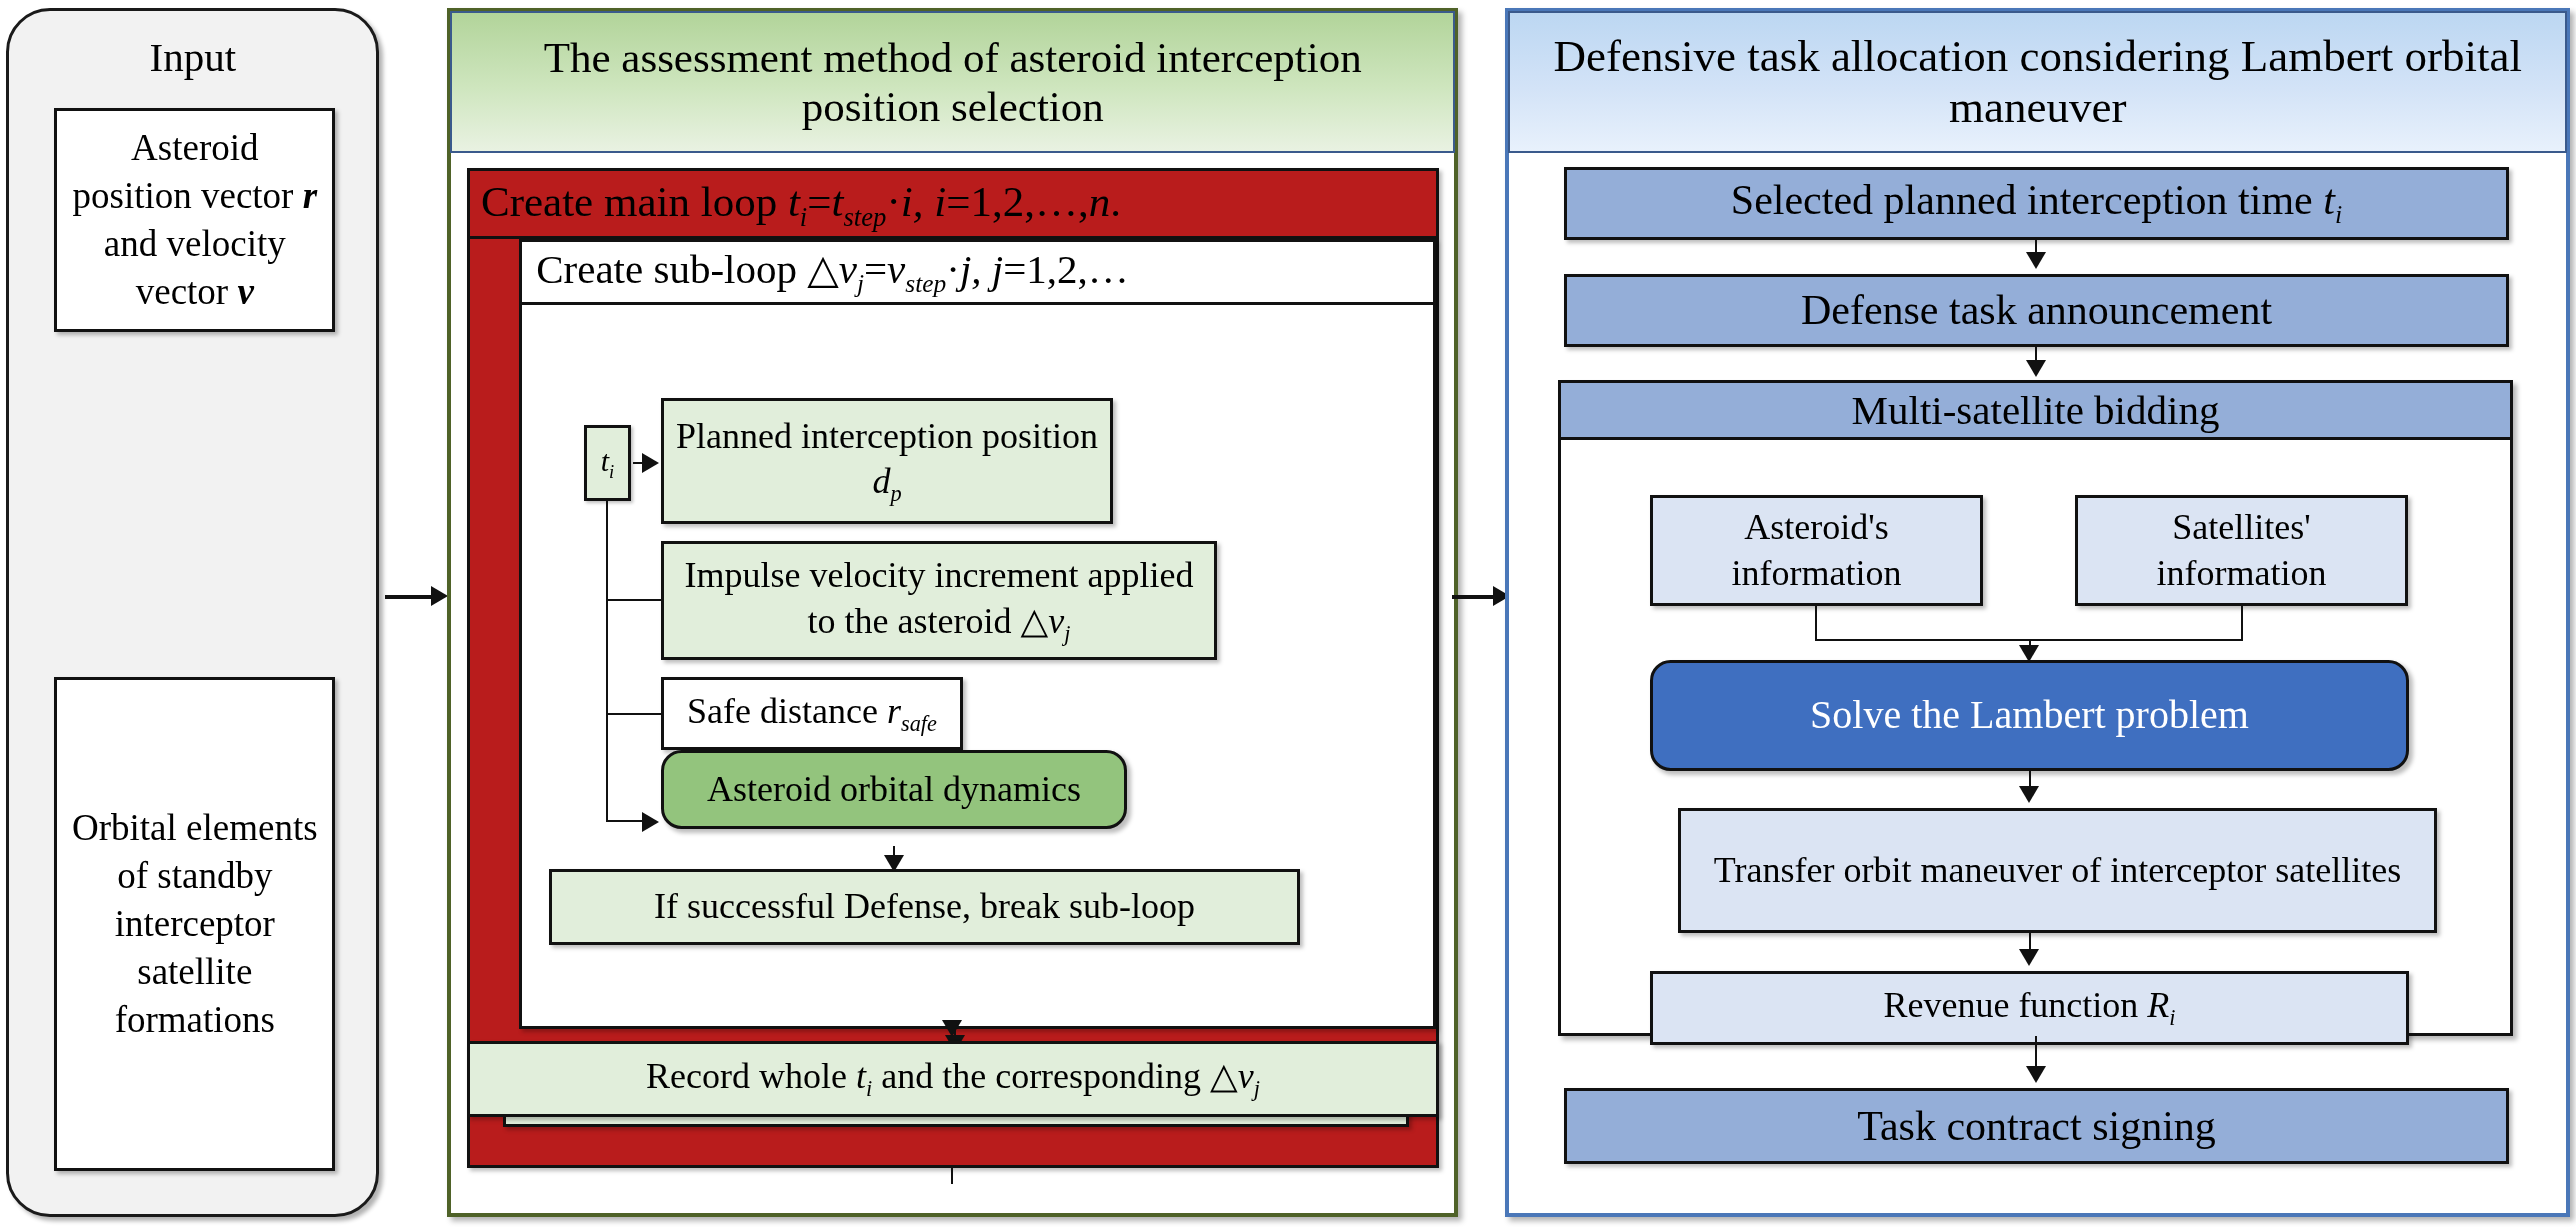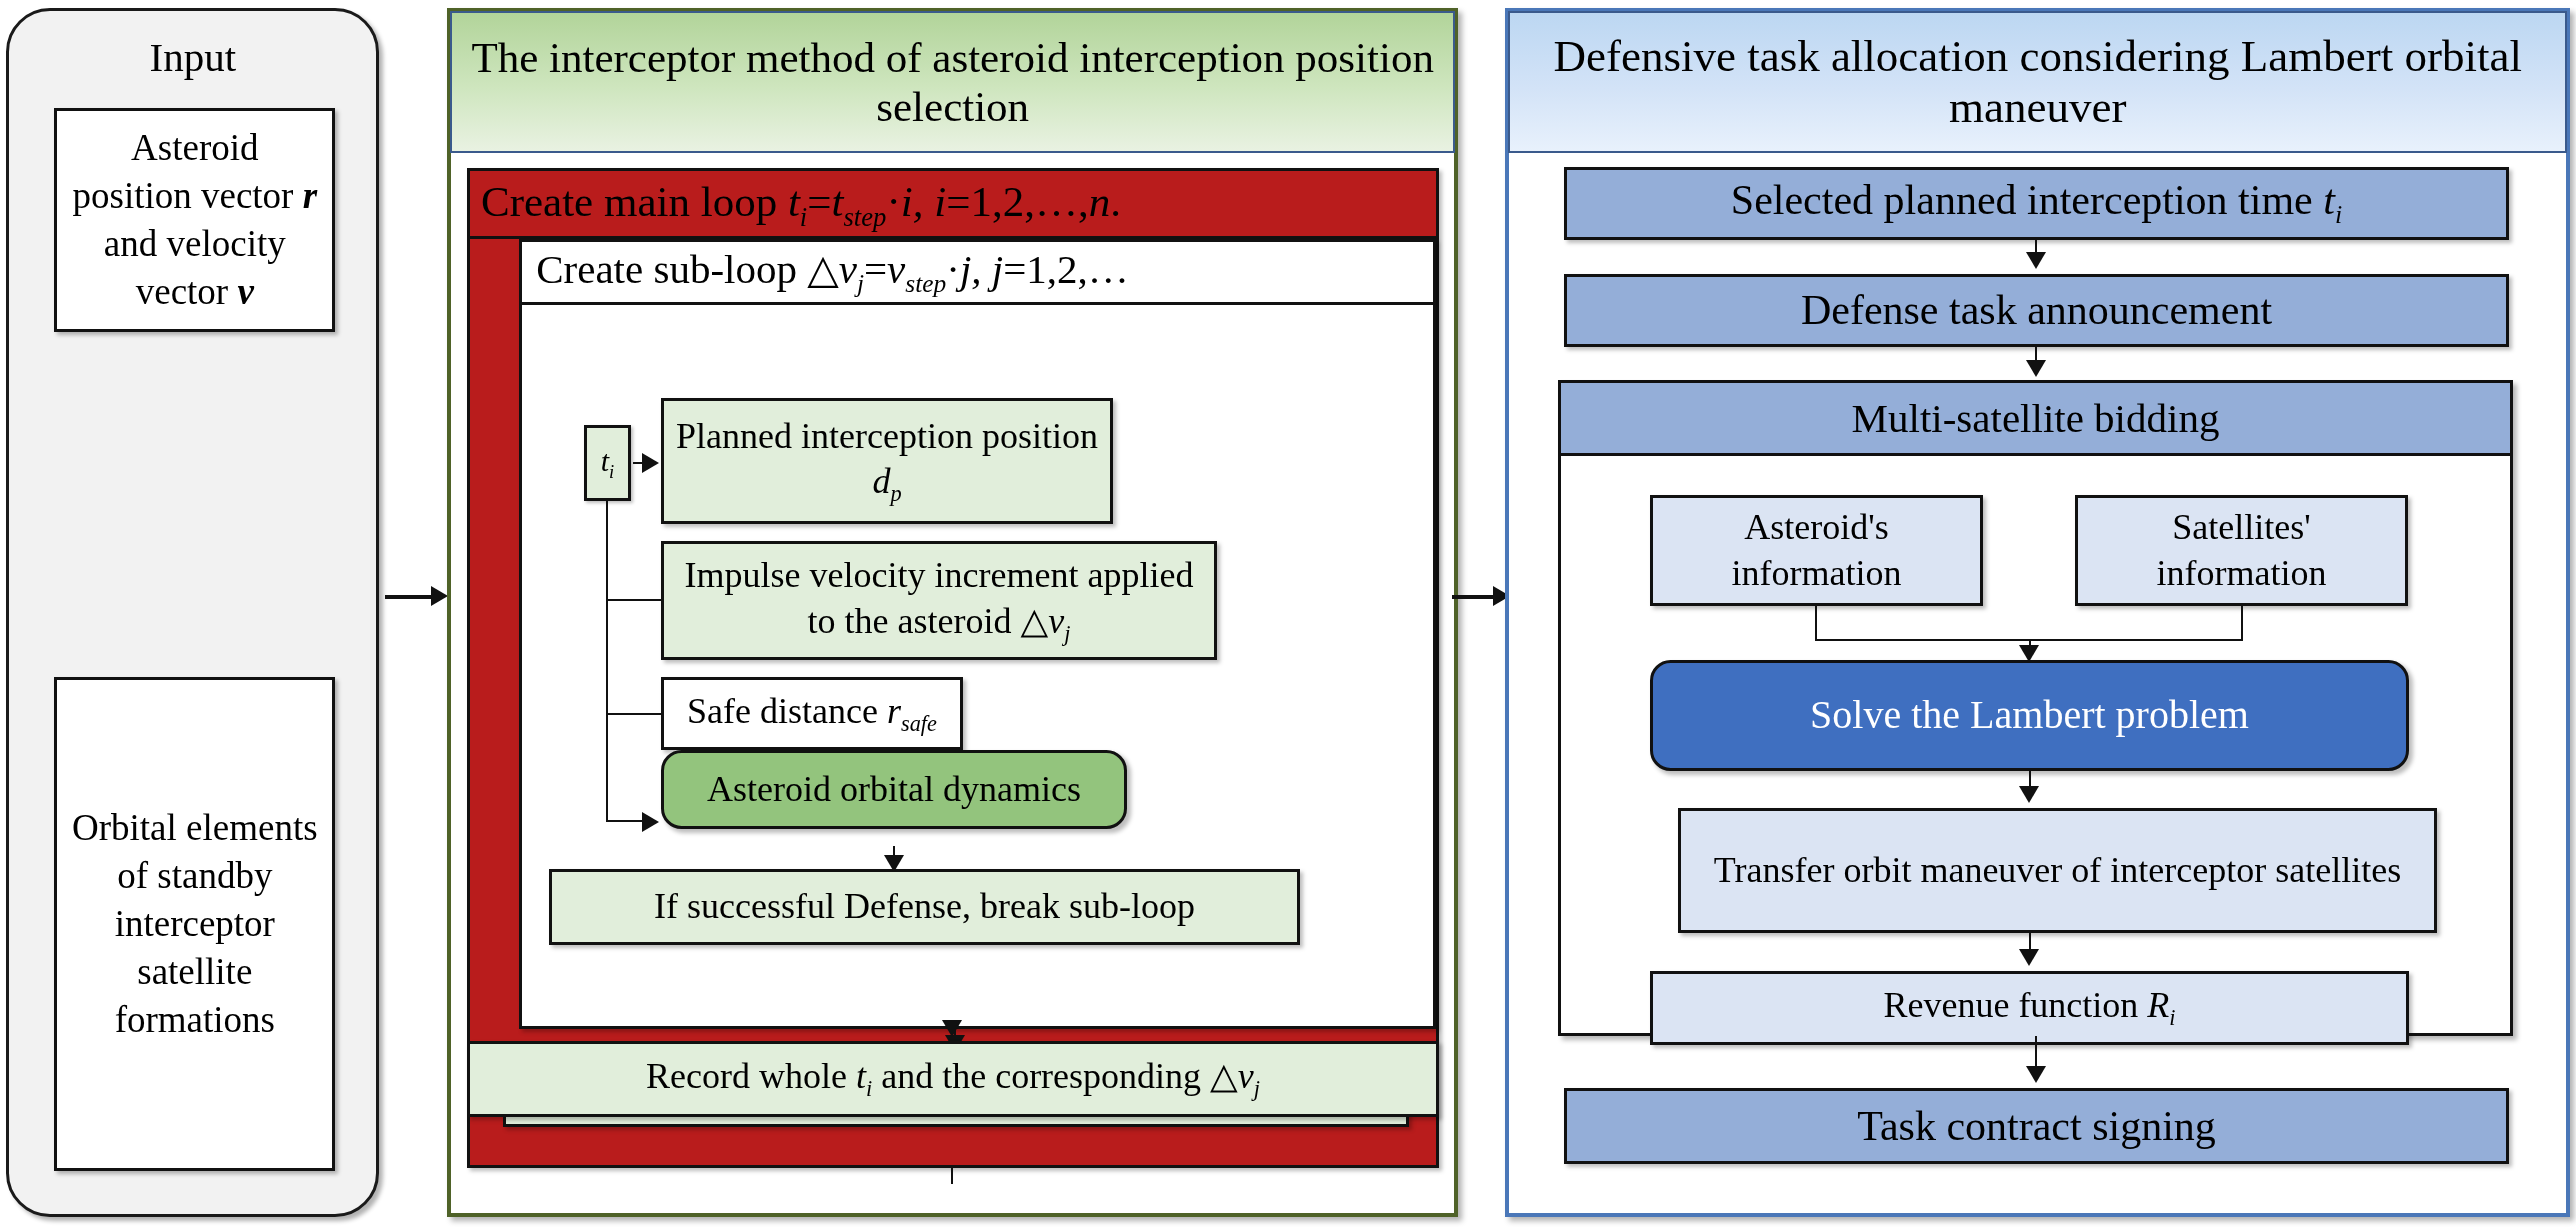--- a/index.html
+++ b/index.html
@@ -125,21 +125,21 @@
   .blue-deep{background:#3f6fc0;color:#fff;border-radius:20.5px;}
 
   .r-selected{left:55px;top:155px;width:945px;height:73px;}
   .r-announce{left:55px;top:262px;width:945px;height:73px;}
   .bidding-box{
     position:absolute;left:49px;top:368px;width:955px;height:656px;
     border:3.2px solid #111;background:#fff;box-sizing:border-box;
     box-shadow:4px 4px 4.7px rgba(0,0,0,0.28);
   }
   .bidding-head{
-    position:absolute;left:0;top:0;width:100%;height:73px;
+    position:absolute;left:0;top:0;width:100%;height:57px;
     background:#94aed8;border-bottom:3.2px solid #111;box-sizing:border-box;
     display:flex;align-items:center;justify-content:center;font-size:41px;
   }
   .r-ast-info{left:89px;top:112px;width:333px;height:111px;font-size:36px;}
   .r-sat-info{left:514px;top:112px;width:333px;height:111px;font-size:36px;}
   .r-lambert{left:89px;top:277px;width:759px;height:111px;font-size:40px;}
   .r-transfer{left:89px;top:425px;width:759px;height:125px;font-size:36px;margin-left:28px;}
   .r-revenue{left:89px;top:588px;width:759px;height:74px;font-size:36px;}
   .r-contract{left:55px;top:1076px;width:945px;height:76px;}
 
@@ -164,21 +164,21 @@
     <div class="input-box input-box-2">
       <span>Orbital elements of standby interceptor satellite formations</span>
     </div>
   </div>
 
   <div class="panel-arrow-line" style="left:385px;top:595px;width:49px;"></div>
   <div class="arrow-r" style="left:431px;top:586px;"></div>
 
   <div class="mid-panel">
 
-    <div class="mid-head">The interceptor method of asteroid interception position selection</div>
+    <div class="mid-head">The assessment method of asteroid interception position selection</div>
 
     <div class="main-loop-box">
 
       <div class="main-loop-label">
         <span>Create main loop <span class="ital">t</span><sub>i</sub>=<span class="ital">t</span><sub>step</sub>·<span class="ital">i, i</span>=1,2,…,<span class="ital">n</span>.</span>
       </div>
 
       <div class="sub-loop-box">
 
         <div class="sub-loop-label">

